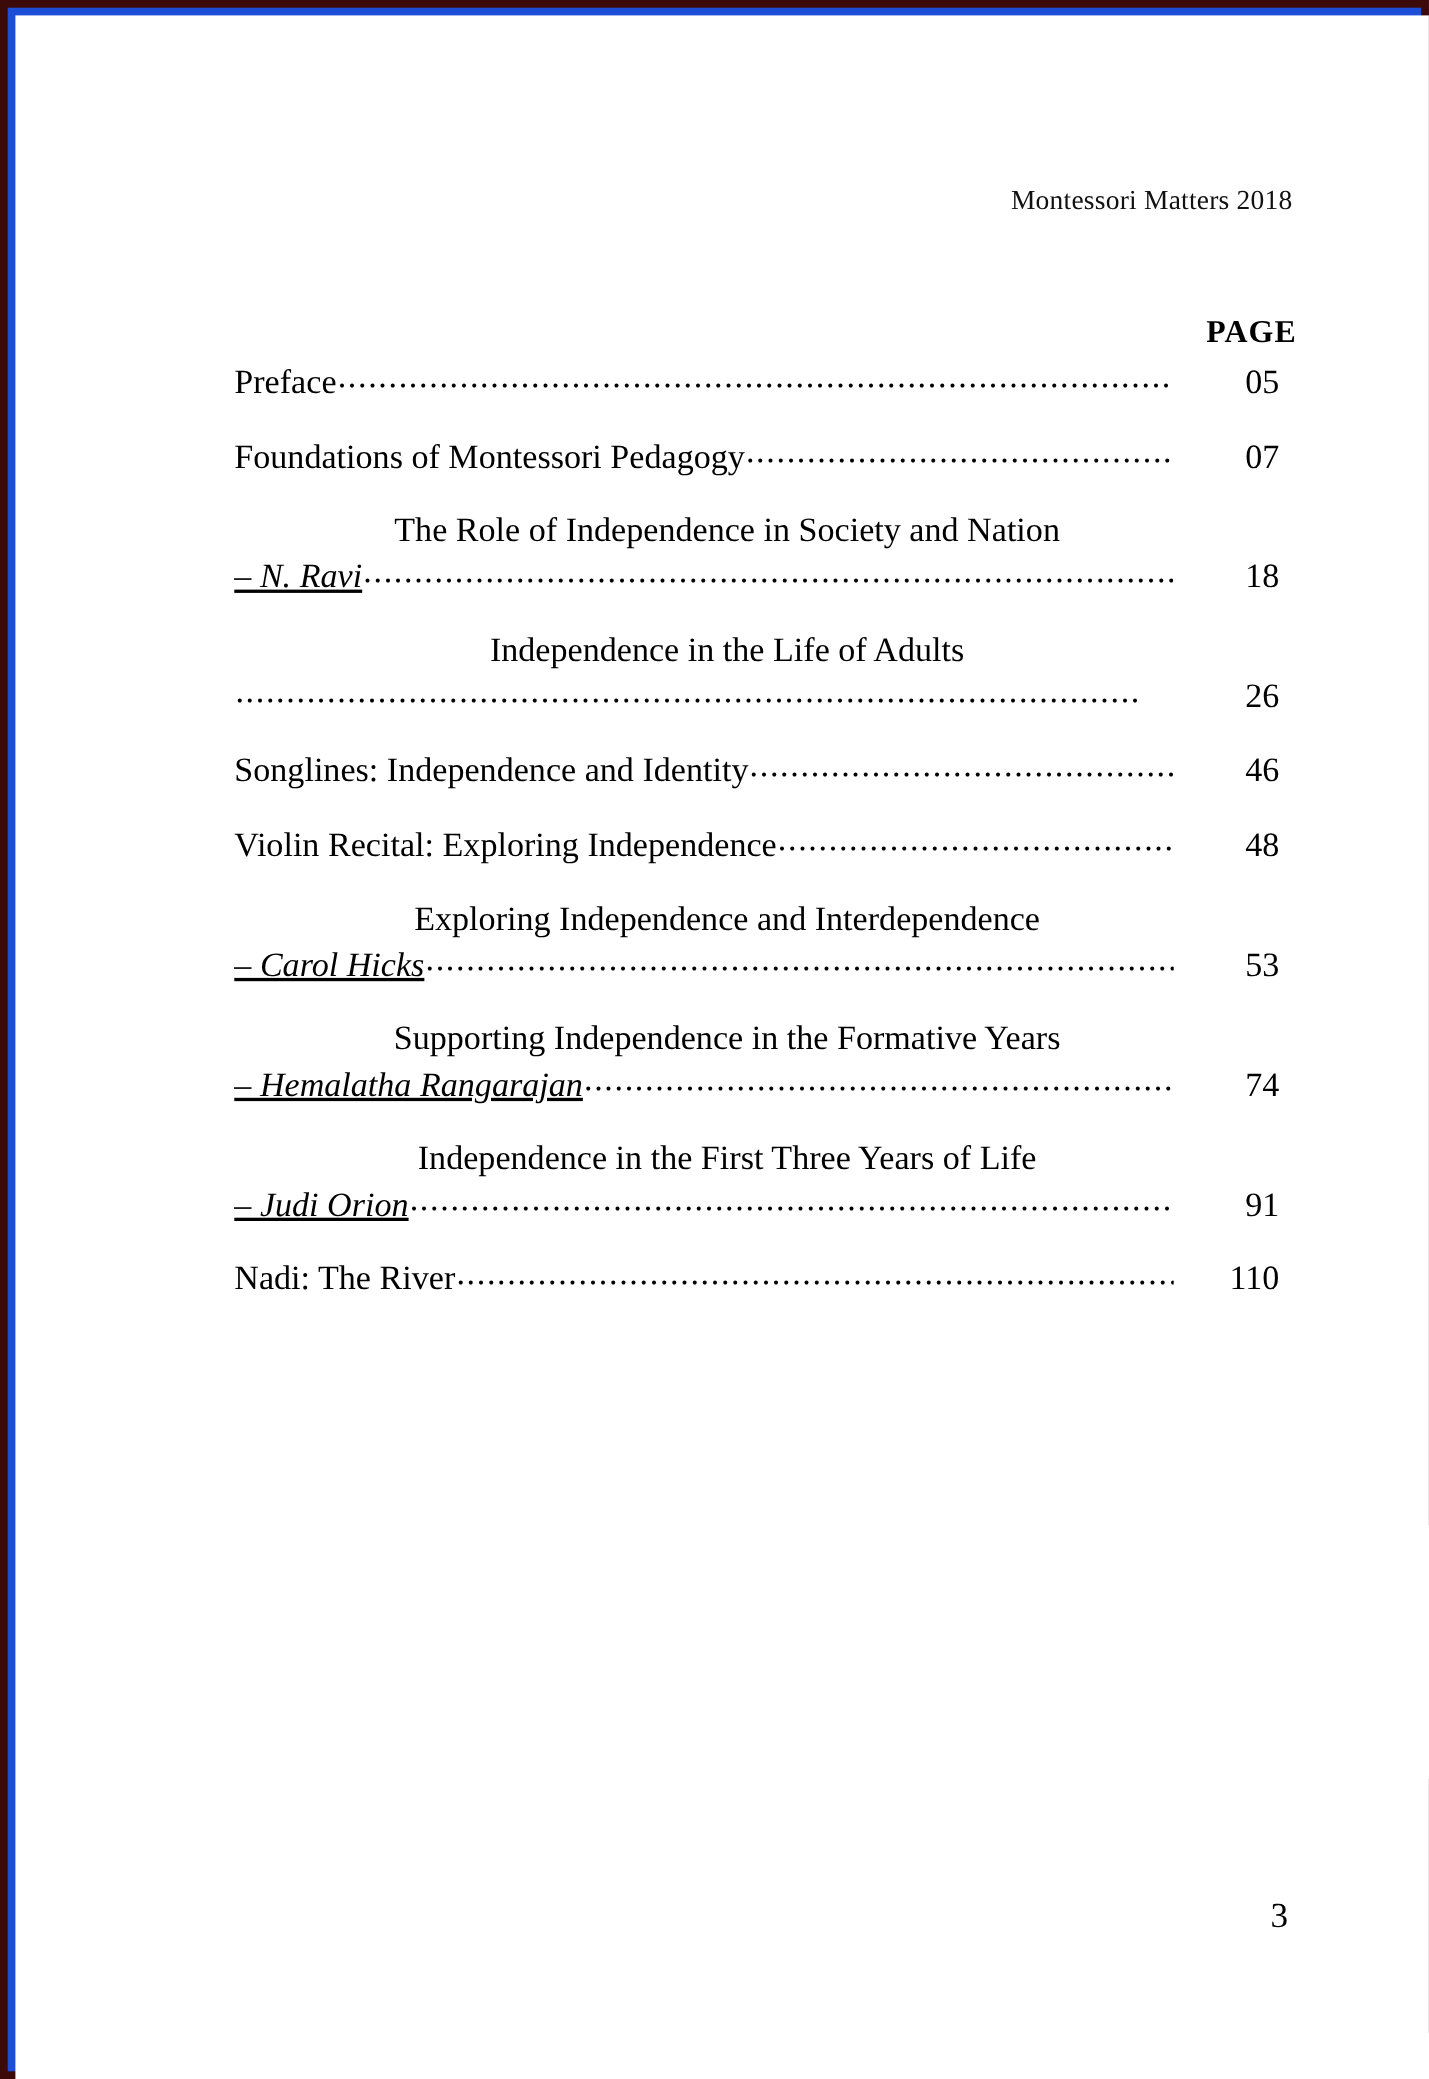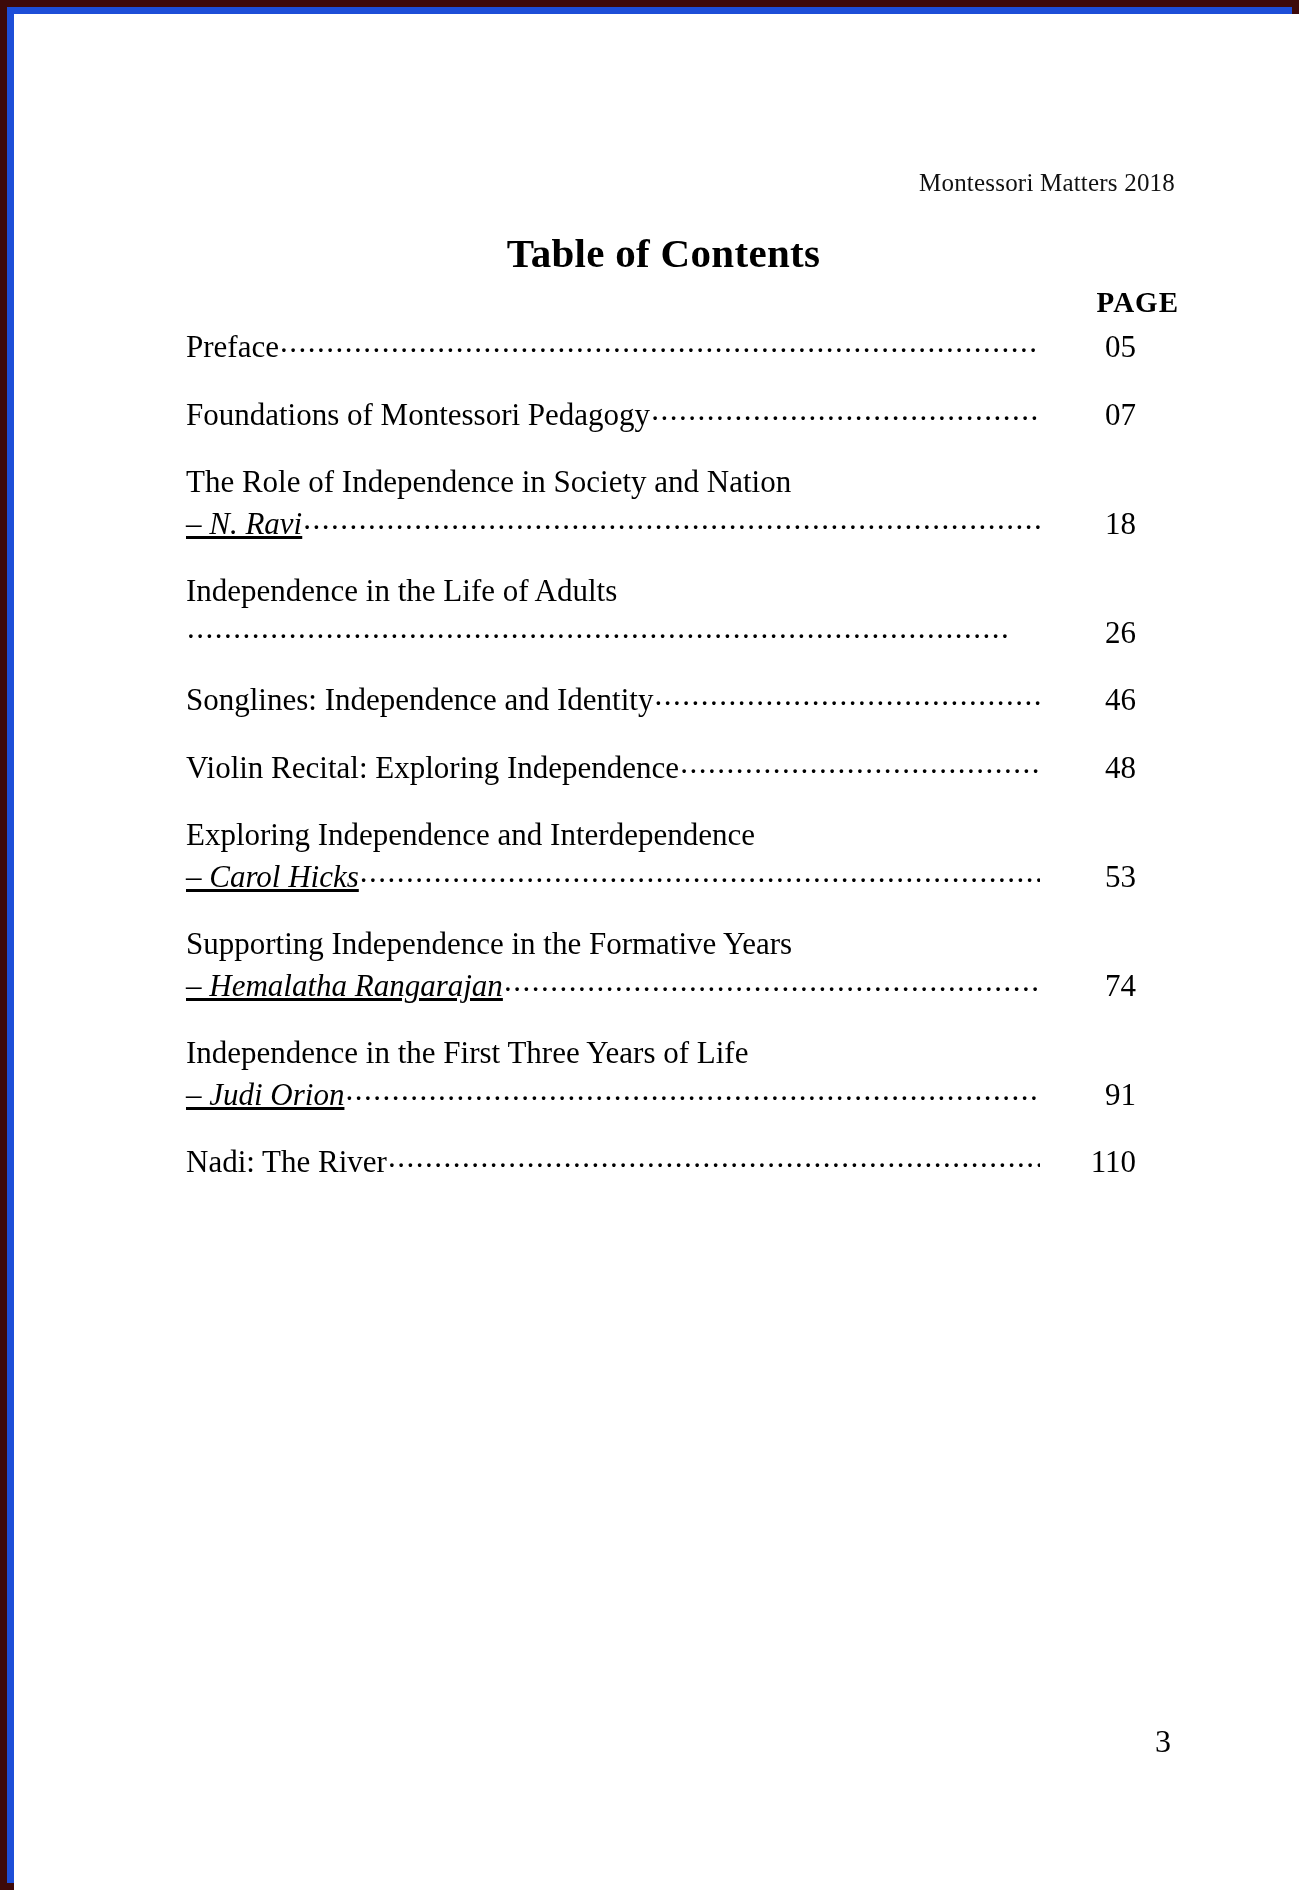--- a/index.html
+++ b/index.html
@@ -72,20 +72,21 @@
     position: relative;
     margin-bottom: 26px;
     font-size: 31px;
     line-height: 1.34;
     color: #000000;
   }
   .entry-row {
     display: flex;
     align-items: flex-start;
     width: 100%;
+    margin-left: 27px;
   }
   .entry-text {
     white-space: nowrap;
     flex: 0 0 auto;
   }
   .entry-author {
     font-style: italic;
     white-space: nowrap;
     flex: 0 0 auto;
     text-decoration: underline;
@@ -104,38 +105,38 @@
   .page-num {
     flex: 0 0 auto;
     width: 88px;
     text-align: right;
     font-size: 31px;
     padding-left: 8px;
   }
   .title-line {
     display: block;
     white-space: nowrap;
+    text-align: center;
   }
   .folio {
     position: absolute;
     right: 128px;
     bottom: 130px;
     font-size: 32px;
     color: #000000;
   }
 </style>
 </head>
 <body>
 
 <div class="page-frame">
   <div class="page-inner">
 
     <div class="running-head">Montessori Matters 2018</div>
 
-    <div class="doc-title">Table of Contents</div>
 
     <div class="page-col-header">PAGE</div>
 
     <div class="toc">
         <div class="toc-entry">
           <div class="entry-row">
             <span class="entry-text">Preface</span>
             <span class="leader">.........................................................................................</span>
             <span class="page-num">05</span>
           </div>

